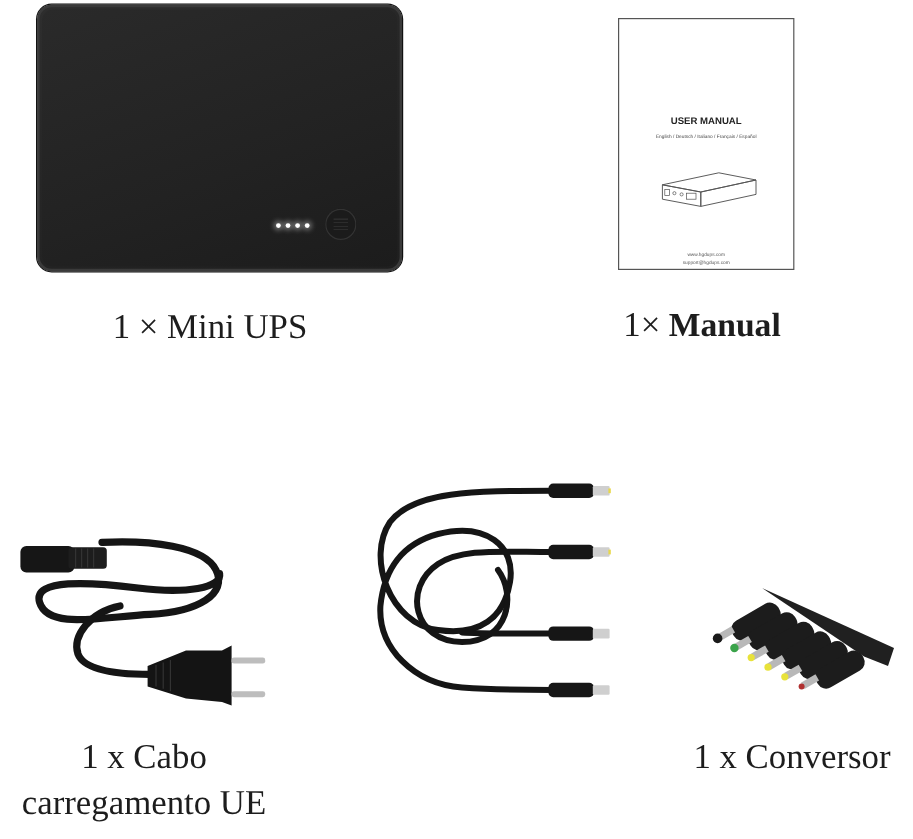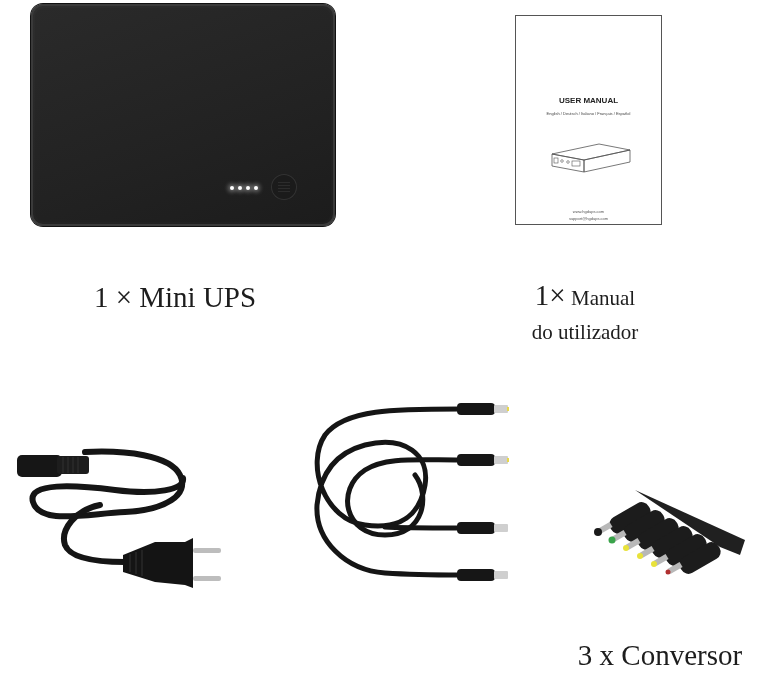--- a/index.html
+++ b/index.html
@@ -1,19 +1,19 @@
 <!DOCTYPE html>
 <html><head>
 <meta charset="utf-8">
 <style>
   html, body { margin:0; padding:0; background:#ffffff; }
   body { width:761px; height:699px; position:relative; overflow:hidden; font-family:"Liberation Serif", "DejaVu Serif", serif; color:#1a1a1a; }
   .abs { position:absolute; }
-  .caption { position:absolute; text-align:center; font-size:29px; line-height:38px; color:#1d1d1d;margin-top:24px; }
-  .caption .small { font-size:21px; }
+  .caption { position:absolute; text-align:center; font-size:29px; line-height:38px; color:#1d1d1d; }
+  .caption .small { font-size:28px;font-weight:bold; }
   
   .ups { left:31px; top:4px; width:304px; height:222px; background:linear-gradient(160deg,#2e2e2e 0%,#262626 45%,#1f1f1f 100%); border-radius:12px; box-shadow: inset 0 0 0 2px #3a3a3a, 0 0 0 1px #111; }
   .ups-inner { position:absolute; left:4px; top:4px; right:4px; bottom:4px; border-radius:9px; background:linear-gradient(160deg,#2a2a2a,#222 60%,#1c1c1c); }
   .led { position:absolute; width:4px; height:4px; border-radius:50%; background:#fff; box-shadow:0 0 4px 2px rgba(255,255,255,0.35); top:182px; }
   .power-btn { position:absolute; left:240px; top:170px; width:26px; height:26px; border-radius:50%; background:#1b1b1b; box-shadow: inset 0 0 0 1px #333; }
   .power-btn::before { content:""; position:absolute; left:7px; top:8px; width:12px; height:10px; background:repeating-linear-gradient(0deg,#2c2c2c 0 1px,transparent 1px 3px); }
   
   .manual { left:515px; top:15px; width:147px; height:210px; background:#fff; border:1.5px solid #555; box-sizing:border-box;padding-left:40px; }
   .manual-title { position:absolute; left:0; right:0; top:80px; text-align:center; font-family:"Liberation Sans", sans-serif; font-size:8px; font-weight:bold; color:#222; }
   .manual-langs { position:absolute; left:0; right:0; top:95px; text-align:center; font-family:"Liberation Sans", sans-serif; font-size:4px; color:#444; }
@@ -47,21 +47,20 @@
   </svg>
   <div class="manual-url" style="top:193px">www.hgdups.com</div>
   <div class="manual-url" style="top:200px">support@hgdups.com</div>
 </div>
 
 <div class="caption" style="left:60px; top:254px; width:230px;">
   <span>1 × Mini UPS</span>
 </div>
 <div class="caption" style="left:480px; top:254px; width:210px; line-height:34px;">
   <div><span>1×</span><span class="small"> Manual</span></div>
-  <div class="small">do utilizador</div>
 </div>
 
 <svg class="abs" style="left:5px; top:430px;" width="225" height="170" viewBox="0 0 225 170">
   <g fill="none" stroke="#151515" stroke-linecap="round">
     <path d="M80,22 C120,20 165,25 175,45 C185,65 160,80 120,82 C80,84 35,95 28,72 C22,52 70,55 110,60 C150,65 180,60 178,48" stroke-width="6"></path>
     <path d="M95,75 C70,80 55,100 60,115 C65,128 90,132 120,132" stroke-width="6"></path>
   </g>
   <rect x="12" y="25" width="45" height="22" rx="5" fill="#161616"></rect>
   <rect x="52" y="26" width="32" height="18" rx="3" fill="#1d1d1d"></rect>
   <g stroke="#333" stroke-width="1">
@@ -124,18 +123,20 @@
   </g>
   <circle cx="8" cy="47" r="4" fill="#1a1a1a"></circle>
   <circle cx="22" cy="55" r="3.5" fill="#3aa34a"></circle>
   <circle cx="36" cy="63" r="3" fill="#e8e23a"></circle>
   <circle cx="50" cy="71" r="3" fill="#e8e23a"></circle>
   <circle cx="64" cy="79" r="3" fill="#e8e23a"></circle>
   <circle cx="78" cy="87" r="2.5" fill="#b03030"></circle>
 </svg>
 
 <div class="caption" style="left:0px; top:612px; width:240px;">
+  <div>1 x Cabo</div>
+  <div>carregamento UE</div>
 </div>
 <div class="caption" style="left:330px; top:612px; width:180px;">
 </div>
 <div class="caption" style="left:560px; top:612px; width:200px;">
-  <div>3 x Conversor</div>
+  <div>1 x Conversor</div>
 </div>
 
 </body></html>

